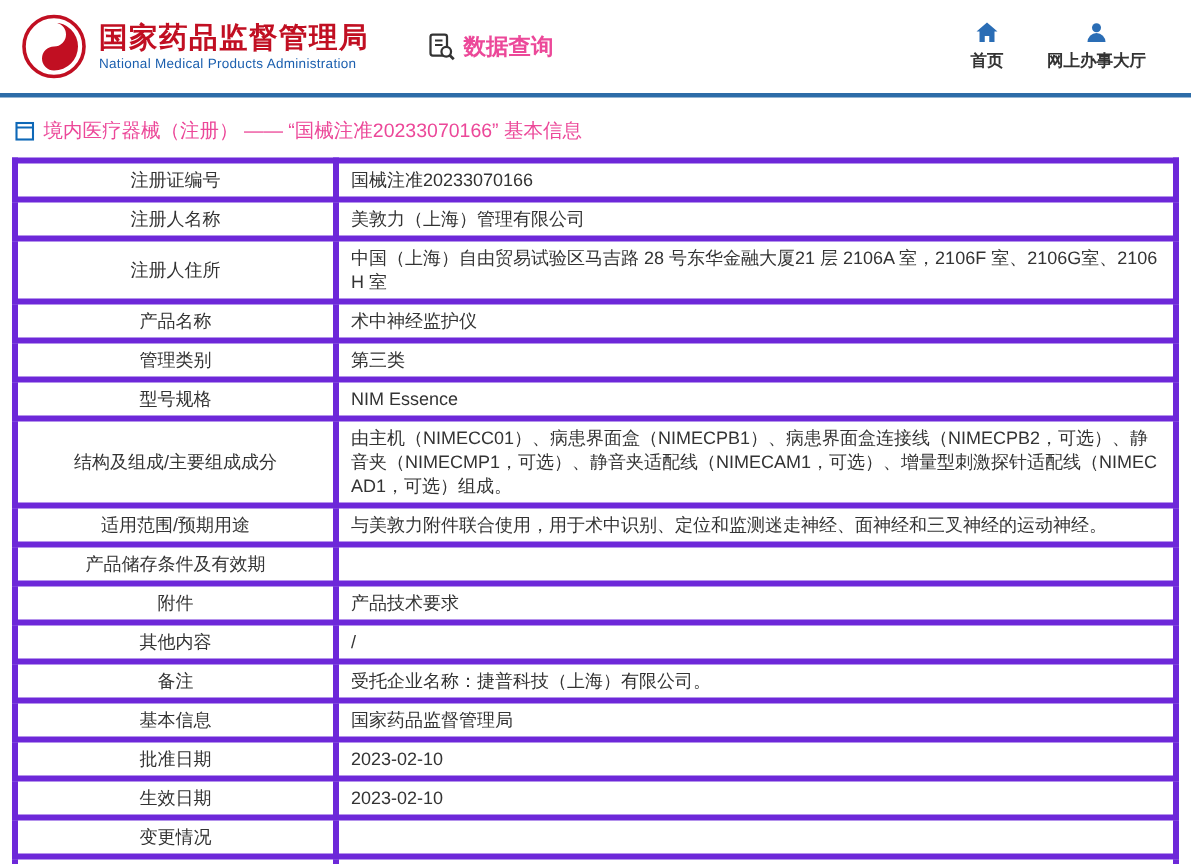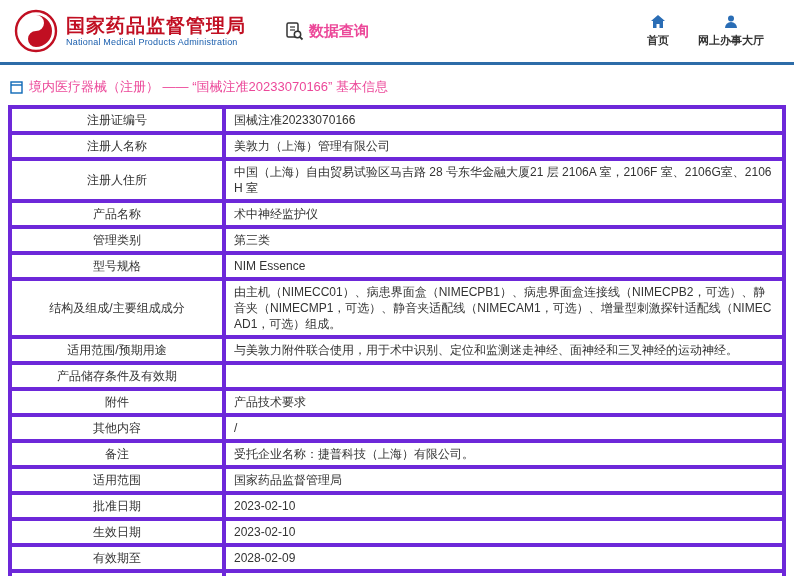--- a/index.html
+++ b/index.html
@@ -196,36 +196,32 @@
       </tr>
       <tr>
         <td class="label-cell">其他内容</td>
         <td class="value-cell">/</td>
       </tr>
       <tr>
         <td class="label-cell">备注</td>
         <td class="value-cell">受托企业名称：捷普科技（上海）有限公司。</td>
       </tr>
       <tr>
-        <td class="label-cell">适用范围</td>
+        <td class="label-cell">基本信息</td>
         <td class="value-cell">国家药品监督管理局</td>
       </tr>
       <tr>
         <td class="label-cell">批准日期</td>
         <td class="value-cell">2023-02-10</td>
       </tr>
       <tr>
         <td class="label-cell">生效日期</td>
         <td class="value-cell">2023-02-10</td>
       </tr>
       <tr>
-        <td class="label-cell">有效期至</td>
-        <td class="value-cell">2028-02-09</td>
-      </tr>
-      <tr>
         <td class="label-cell">变更情况</td>
         <td class="value-cell"></td>
       </tr>
       <tr>
         <td class="label-cell"><span class="row-icon"></span>注</td>
         <td class="value-cell"><a href="#">详情</a></td>
       </tr>
     </tbody>
 </table>
 

